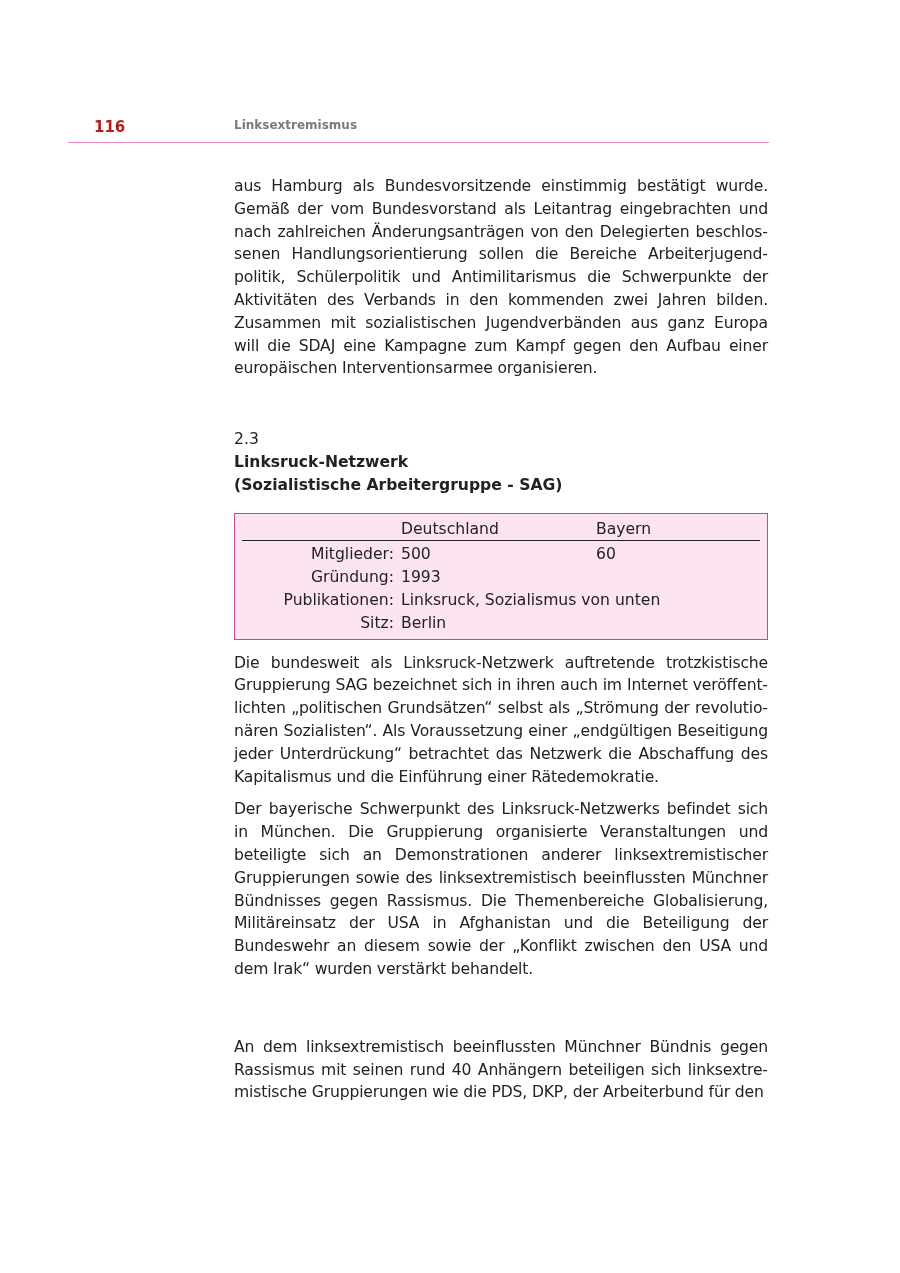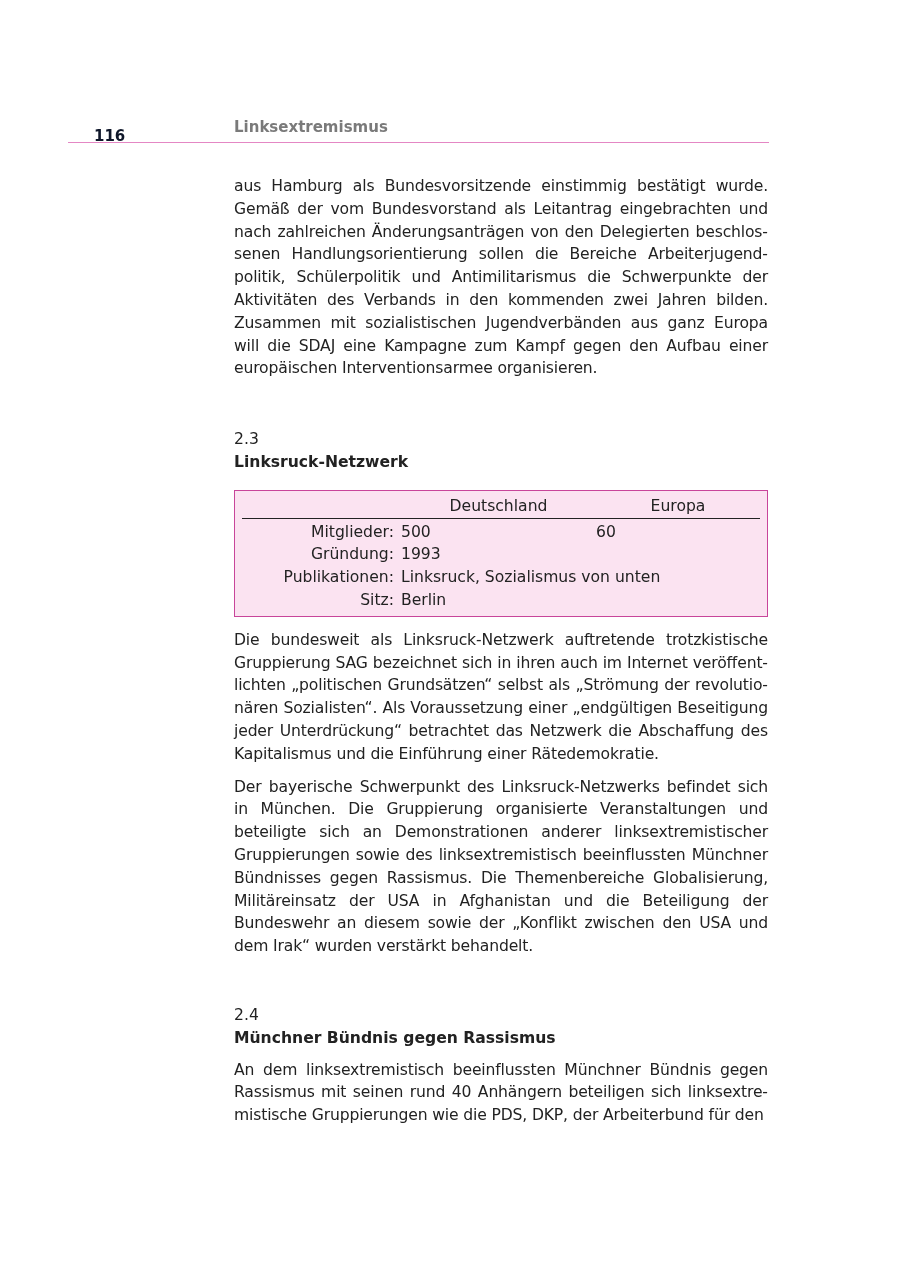--- a/index.html
+++ b/index.html
@@ -1,31 +1,31 @@
 <!DOCTYPE html>
 <html><head>
 <meta charset="utf-8">
 <style>
   html, body { margin: 0; padding: 0; background: #ffffff; }
   body { width: 900px; height: 1273px; position: relative; overflow: hidden;
          font-family: "DejaVu Sans", "Liberation Sans", sans-serif; color: #222; }
   .page-header { position: absolute; left: 68px; top: 116px; width: 701px; height: 26px;
                  border-bottom: 1.5px solid #e487c4; }
-  .page-number { position: absolute; left: 26px; top: 2px; font-size: 15px; font-weight: bold; color: #0f172a; margin-top: 9px; }
-  .running-head { position: absolute; left: 166px; top: 2px; font-size: 15px; font-weight: bold; color: #7a7a7a; }
+  .page-number { position: absolute; left: 26px; top: 2px; font-size: 15px; font-weight: bold; color: #b91c1c; }
+  .running-head { position: absolute; left: 166px; top: 2px; font-size: 12px; font-weight: bold; color: #7a7a7a; }
   .content { position: absolute; left: 234px; top: 175px; width: 534px; }
   p.body { margin: 0; font-size: 15.6px; line-height: 22.8px; text-align: justify; color: #222;
            hyphens: manual; letter-spacing: -0.15px; }
   p.body + p.body { margin-top: 10px; }
   .section-heading { font-size: 15.6px; line-height: 22.8px; display: flex; color: #222; flex-direction: column; }
   .section-num { width: 36px; flex: none; font-weight: normal; }
   .section-title { font-weight: bold; }
   .fact-box { background: #fbe3f1; border: 1.5px solid #c8459a; padding: 4px 7px 4px 7px; margin-top: 16px; margin-bottom: 12px; }
   .fact-table { width: 100%; border-collapse: collapse; font-size: 15.6px; line-height: 22.8px; }
-  .fact-table th { font-weight: normal; text-align: center; padding: 0; border-bottom: 1.2px solid #222; }
+  .fact-table th { font-weight: normal; text-align: left; padding: 0; border-bottom: 1.2px solid #222; }
   .fact-table td { padding: 0; vertical-align: top; }
   .fact-table .label { text-align: right; width: 152px; padding-right: 7px; }
   .fact-table .col-de { width: 195px; }
   .fact-table tr.first td { padding-top: 2px; }
 </style>
 </head>
 <body>
 
 <div class="page-header">
   <span class="page-number">116</span>
@@ -34,30 +34,31 @@
 
 <div class="content">
   <p class="body">aus Hamburg als Bundesvorsitzende einstimmig bestätigt wurde. Gemäß der vom Bundesvorstand als Leitantrag eingebrachten und nach zahlreichen Änderungsanträgen von den Delegierten beschlos­senen Handlungsorientierung sollen die Bereiche Arbeiterjugend­politik, Schülerpolitik und Antimilitarismus die Schwerpunkte der Aktivitäten des Verbands in den kommenden zwei Jahren bilden. Zusammen mit sozialistischen Jugendverbänden aus ganz Europa will die SDAJ eine Kampagne zum Kampf gegen den Aufbau einer euro­päischen Interventionsarmee organisieren.</p>
 
   <div style="height:48px"></div>
 
   <div class="section-heading">
     <span class="section-num">2.3</span>
     <span class="section-title">
       <span>Linksruck-Netzwerk</span><br>
+      <span>(Sozialistische Arbeitergruppe - SAG)</span>
     </span>
   </div>
 
   <div class="fact-box">
     <table class="fact-table">
       <thead>
         <tr>
           <th class="label"></th>
           <th class="col-de">Deutschland</th>
-          <th>Europa</th>
+          <th>Bayern</th>
         </tr>
       </thead>
       <tbody>
         <tr class="first">
           <td class="label">Mitglieder:</td>
           <td>500</td>
           <td>60</td>
         </tr>
         <tr>
           <td class="label">Gründung:</td>
@@ -75,20 +76,16 @@
         </tr>
       </tbody>
     </table>
   </div>
 
   <p class="body">Die bundesweit als Linksruck-Netzwerk auftretende trotzkistische Gruppierung SAG bezeichnet sich in ihren auch im Internet veröffent­lichten „politischen Grundsätzen“ selbst als „Strömung der revolutio­nären Sozialisten“. Als Voraussetzung einer „endgültigen Beseiti­gung jeder Unterdrückung“ betrachtet das Netzwerk die Abschaf­fung des Kapitalismus und die Einführung einer Rätedemokratie.</p>
   <p class="body">Der bayerische Schwerpunkt des Linksruck-Netzwerks befindet sich in München. Die Gruppierung organisierte Veranstaltungen und betei­ligte sich an Demonstrationen anderer linksextremistischer Gruppie­rungen sowie des linksextremistisch beeinflussten Münchner Bünd­nisses gegen Rassismus. Die Themenbereiche Globalisierung, Militär­einsatz der USA in Afghanistan und die Beteiligung der Bundeswehr an diesem sowie der „Konflikt zwischen den USA und dem Irak“ wurden verstärkt behandelt.</p>
 
   <div style="height:46px"></div>
 
-  <div class="section-heading">
-    <span class="section-num">2.4</span>
-    <span class="section-title">Münchner Bündnis gegen Rassismus</span>
-  </div>
 
   <div style="height:9px"></div>
   <p class="body">An dem linksextremistisch beeinflussten Münchner Bündnis gegen Rassismus mit seinen rund 40 Anhängern beteiligen sich linksextre­mistische Gruppierungen wie die PDS, DKP, der Arbeiterbund für den</p>
 </div>
 
 </body></html>

